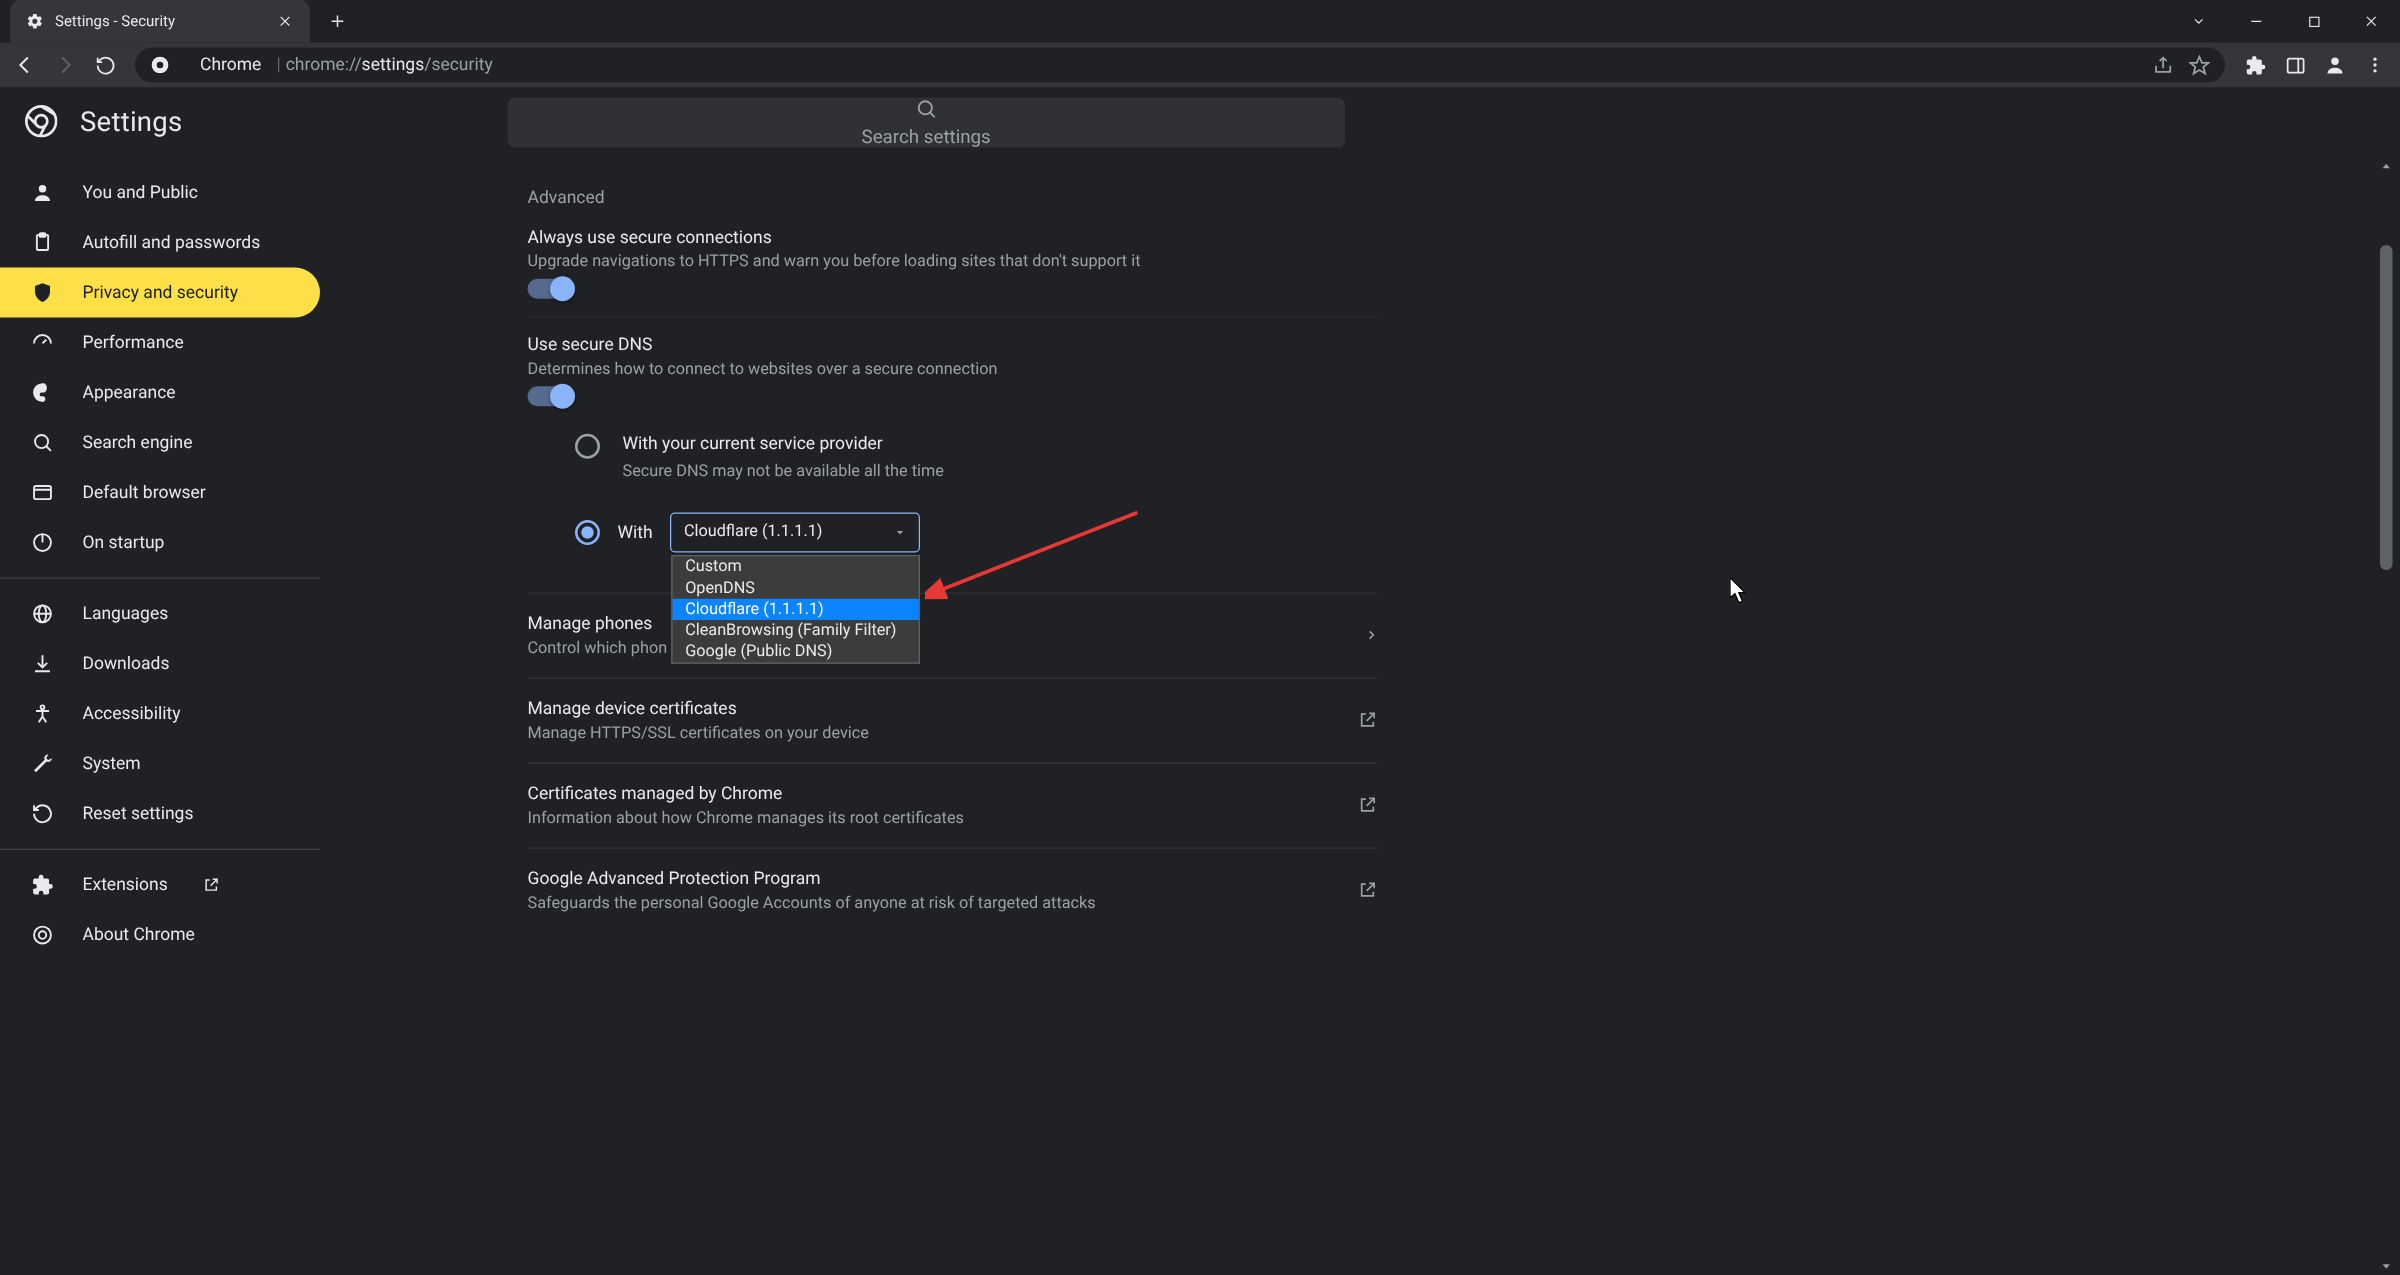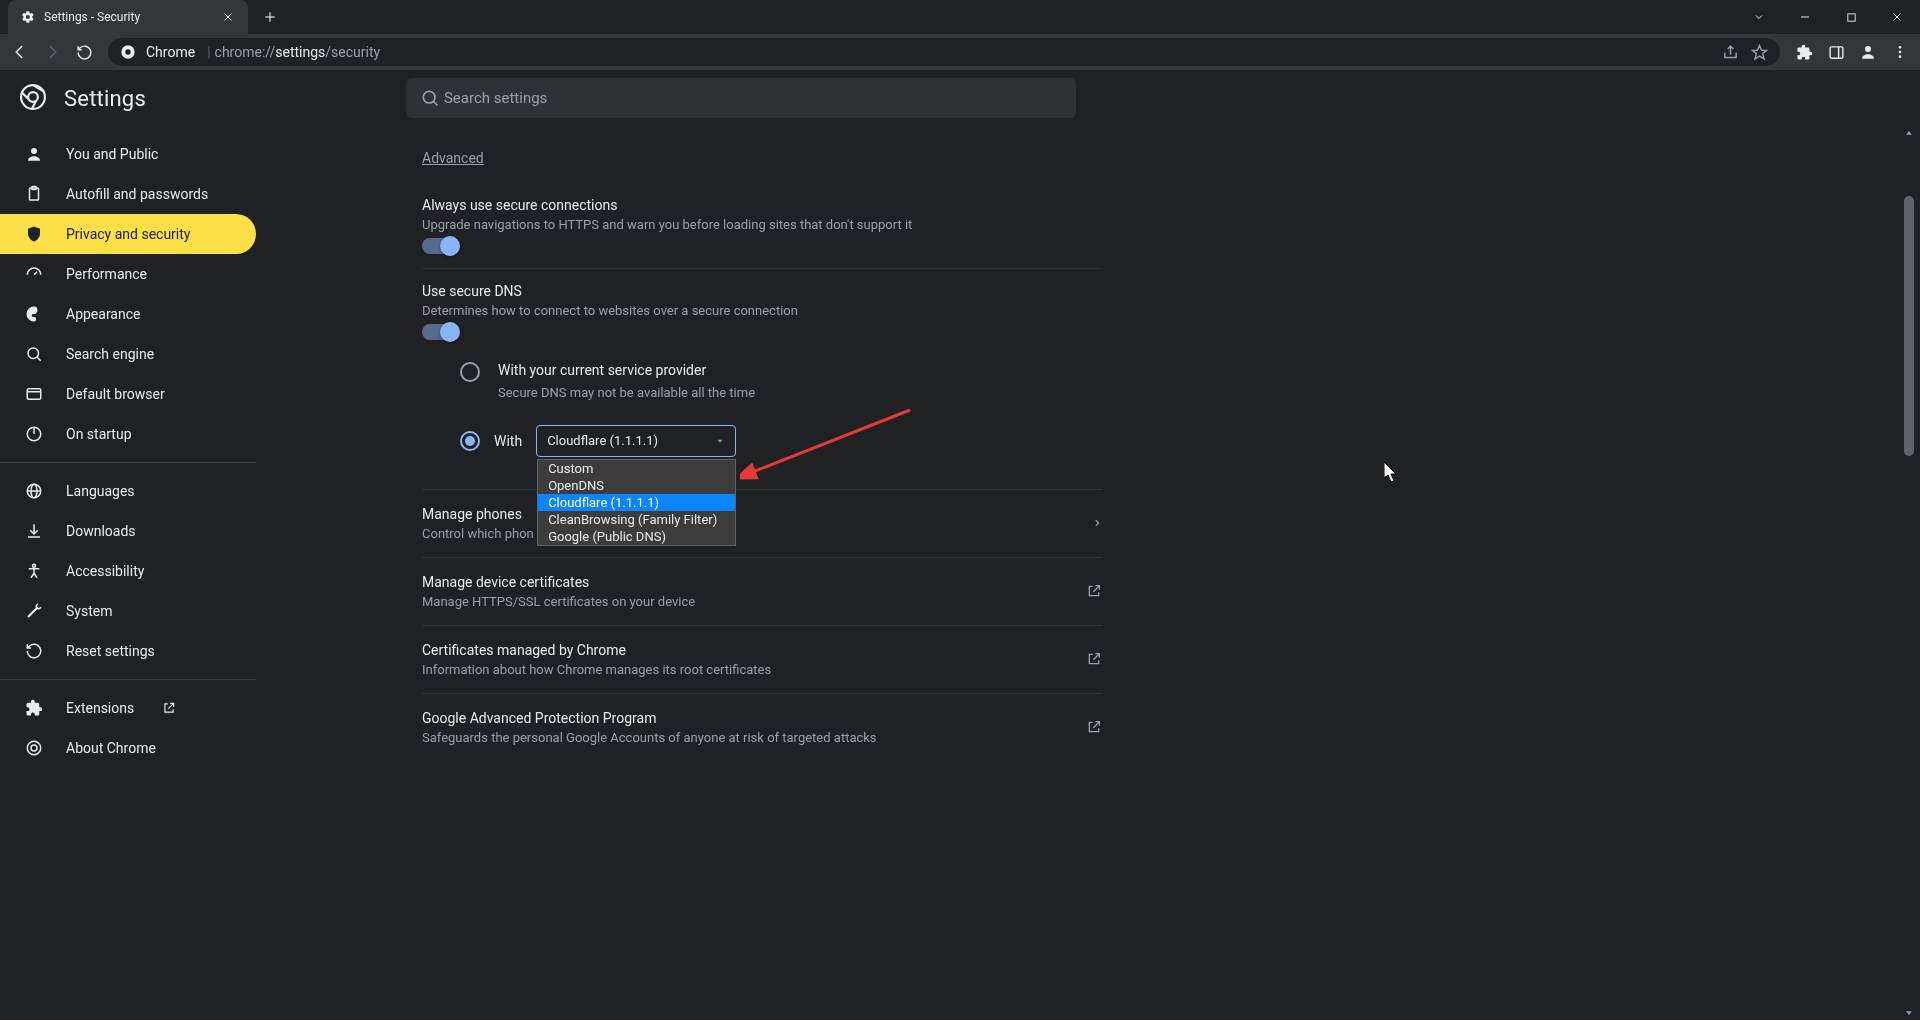--- a/index.html
+++ b/index.html
@@ -10,32 +10,32 @@
 .tab { display: flex; align-items: center; background: #35363a; height: 34px; padding: 0 12px; border-radius: 8px 8px 0 0; width: 240px; font-size: 12px; color: #e8eaed; position: relative; margin-left: 8px; }
 .tab .favicon { width: 16px; height: 16px; margin-right: 8px; display:flex; align-items:center; justify-content:center; }
 .tab .close { margin-left: auto; width: 16px; height: 16px; display:flex;align-items:center;justify-content:center; border-radius:50%; cursor:pointer; }
 .newtab { width: 28px; height: 28px; display:flex;align-items:center;justify-content:center; margin-left:8px; margin-bottom:3px; border-radius:50%; cursor:pointer; color:#9aa0a6;}
 .win-controls { margin-left: auto; display:flex; height:34px; }
 .win-controls div { width: 46px; display:flex;align-items:center;justify-content:center; color:#e8eaed; cursor:pointer; }
 
 .toolbar { height: 36px; background: #35363a; display:flex; align-items:center; padding: 0 6px; gap:4px; }
 .tool-btn { width: 28px; height: 28px; display:flex;align-items:center;justify-content:center; border-radius:50%; cursor:pointer; color:#9aa0a6; }
 .omnibox { flex: 1; height: 28px; background: #202124; border-radius: 14px; display:flex; align-items:center; padding: 0 12px; font-size: 14px; color:#9aa0a6; margin: 0 6px; }
-.omnibox .site-chip { display:flex; align-items:center; gap:10px; margin-right: 8px; color:#e8eaed; }
+.omnibox .site-chip { display:flex; align-items:center; gap:24px; margin-right: 8px; color:#e8eaed; }
 .omnibox .sep { color:#5f6368; margin: 0 4px; }
 .url-part-dim { color:#9aa0a6; }
 .url-part-bright { color:#e8eaed; }
 .omni-actions { margin-left:auto; display:flex; gap:12px; color:#9aa0a6; }
 
 
 .page { position: absolute; top: 70px; left: 0; right: 0; bottom: 0; background:#202124; display:flex; flex-direction:column; }
 .page-header { height: 56px; display:flex; align-items:center; padding: 0 20px; }
 .page-header .logo { width: 28px; height: 28px; margin-right: 16px; }
 .page-header .title { font-size: 22px; color:#e8eaed; letter-spacing:0.2px; }
-.searchbox { margin-left: 260px; width: 670px; height: 40px; background:#303134; border-radius: 6px; display:flex; align-items:center; padding:0 14px; color:#9aa0a6; font-size:15px; gap:4px; }
+.searchbox { margin-left: 260px; width: 670px; height: 40px; background:#303134; border-radius: 6px; display:flex; align-items:center; padding:0 14px; color:#9aa0a6; font-size:15px; gap:4px;flex-direction:column; }
 
 .page-body { flex:1; display:flex; overflow:hidden; }
 
 .sidebar { width: 256px; padding: 8px 0; overflow-y:auto; }
 .side-item { height: 40px; display:flex; align-items:center; padding-left: 24px; font-size:14px; color:#e8eaed; gap:22px; cursor:pointer; border-radius: 0 20px 20px 0; }
 .side-item.active { background:#fde047; color:#202124; }
 .side-item .icon { width:20px; height:20px; display:flex;align-items:center;justify-content:center; }
 .side-sep { height:1px; background:#3c4043; margin:8px 0; }
 .side-item .ext-icon { margin-left: 6px; }
 
@@ -48,21 +48,21 @@
 
 .content { width: 680px; background:transparent; }
 
 .radio-row { display:flex; align-items:flex-start; gap:18px; padding: 6px 0 14px 0; }
 .radio-circle { width:20px; height:20px; border:2px solid #9aa0a6; border-radius:50%; flex-shrink:0; margin-top:2px; position:relative; }
 .radio-circle.checked { border-color:#8ab4f8; }
 .radio-circle.checked::after { content:""; position:absolute; inset:3px; background:#8ab4f8; border-radius:50%; }
 .desc { color:#9aa0a6; font-size:13px; line-height:1.5; }
 .desc .lead { color:#e8eaed; font-size:14px; display:block; margin-bottom:2px; }
 
-.section-label { color:#9aa0a6; font-size:14px; margin: 24px 0 16px 0; text-decoration: underline; }
+.section-label { color:#9aa0a6; font-size:14px; margin: 24px 0 1px 0; }
 
 .setting-row { display:flex; align-items:flex-start; padding: 14px 0; border-top:1px solid transparent;flex-direction:column; }
 .setting-row + .setting-row { border-top:1px solid rgba(255,255,255,0.06); }
 .setting-text { flex:1; }
 .setting-title { font-size:14px; color:#e8eaed; margin-bottom:4px; }
 .setting-sub { font-size:13px; color:#9aa0a6; }
 .toggle { width:36px; height:16px; background:#8ab4f8; border-radius:8px; position:relative; margin-top:6px; cursor:pointer; }
 .toggle::after { content:""; position:absolute; right:-2px; top:-2px; width:20px; height:20px; background:#8ab4f8; border-radius:50%; box-shadow:0 1px 3px rgba(0,0,0,0.4); }
 .toggle.on { background:rgba(138,180,248,0.5); }
 

